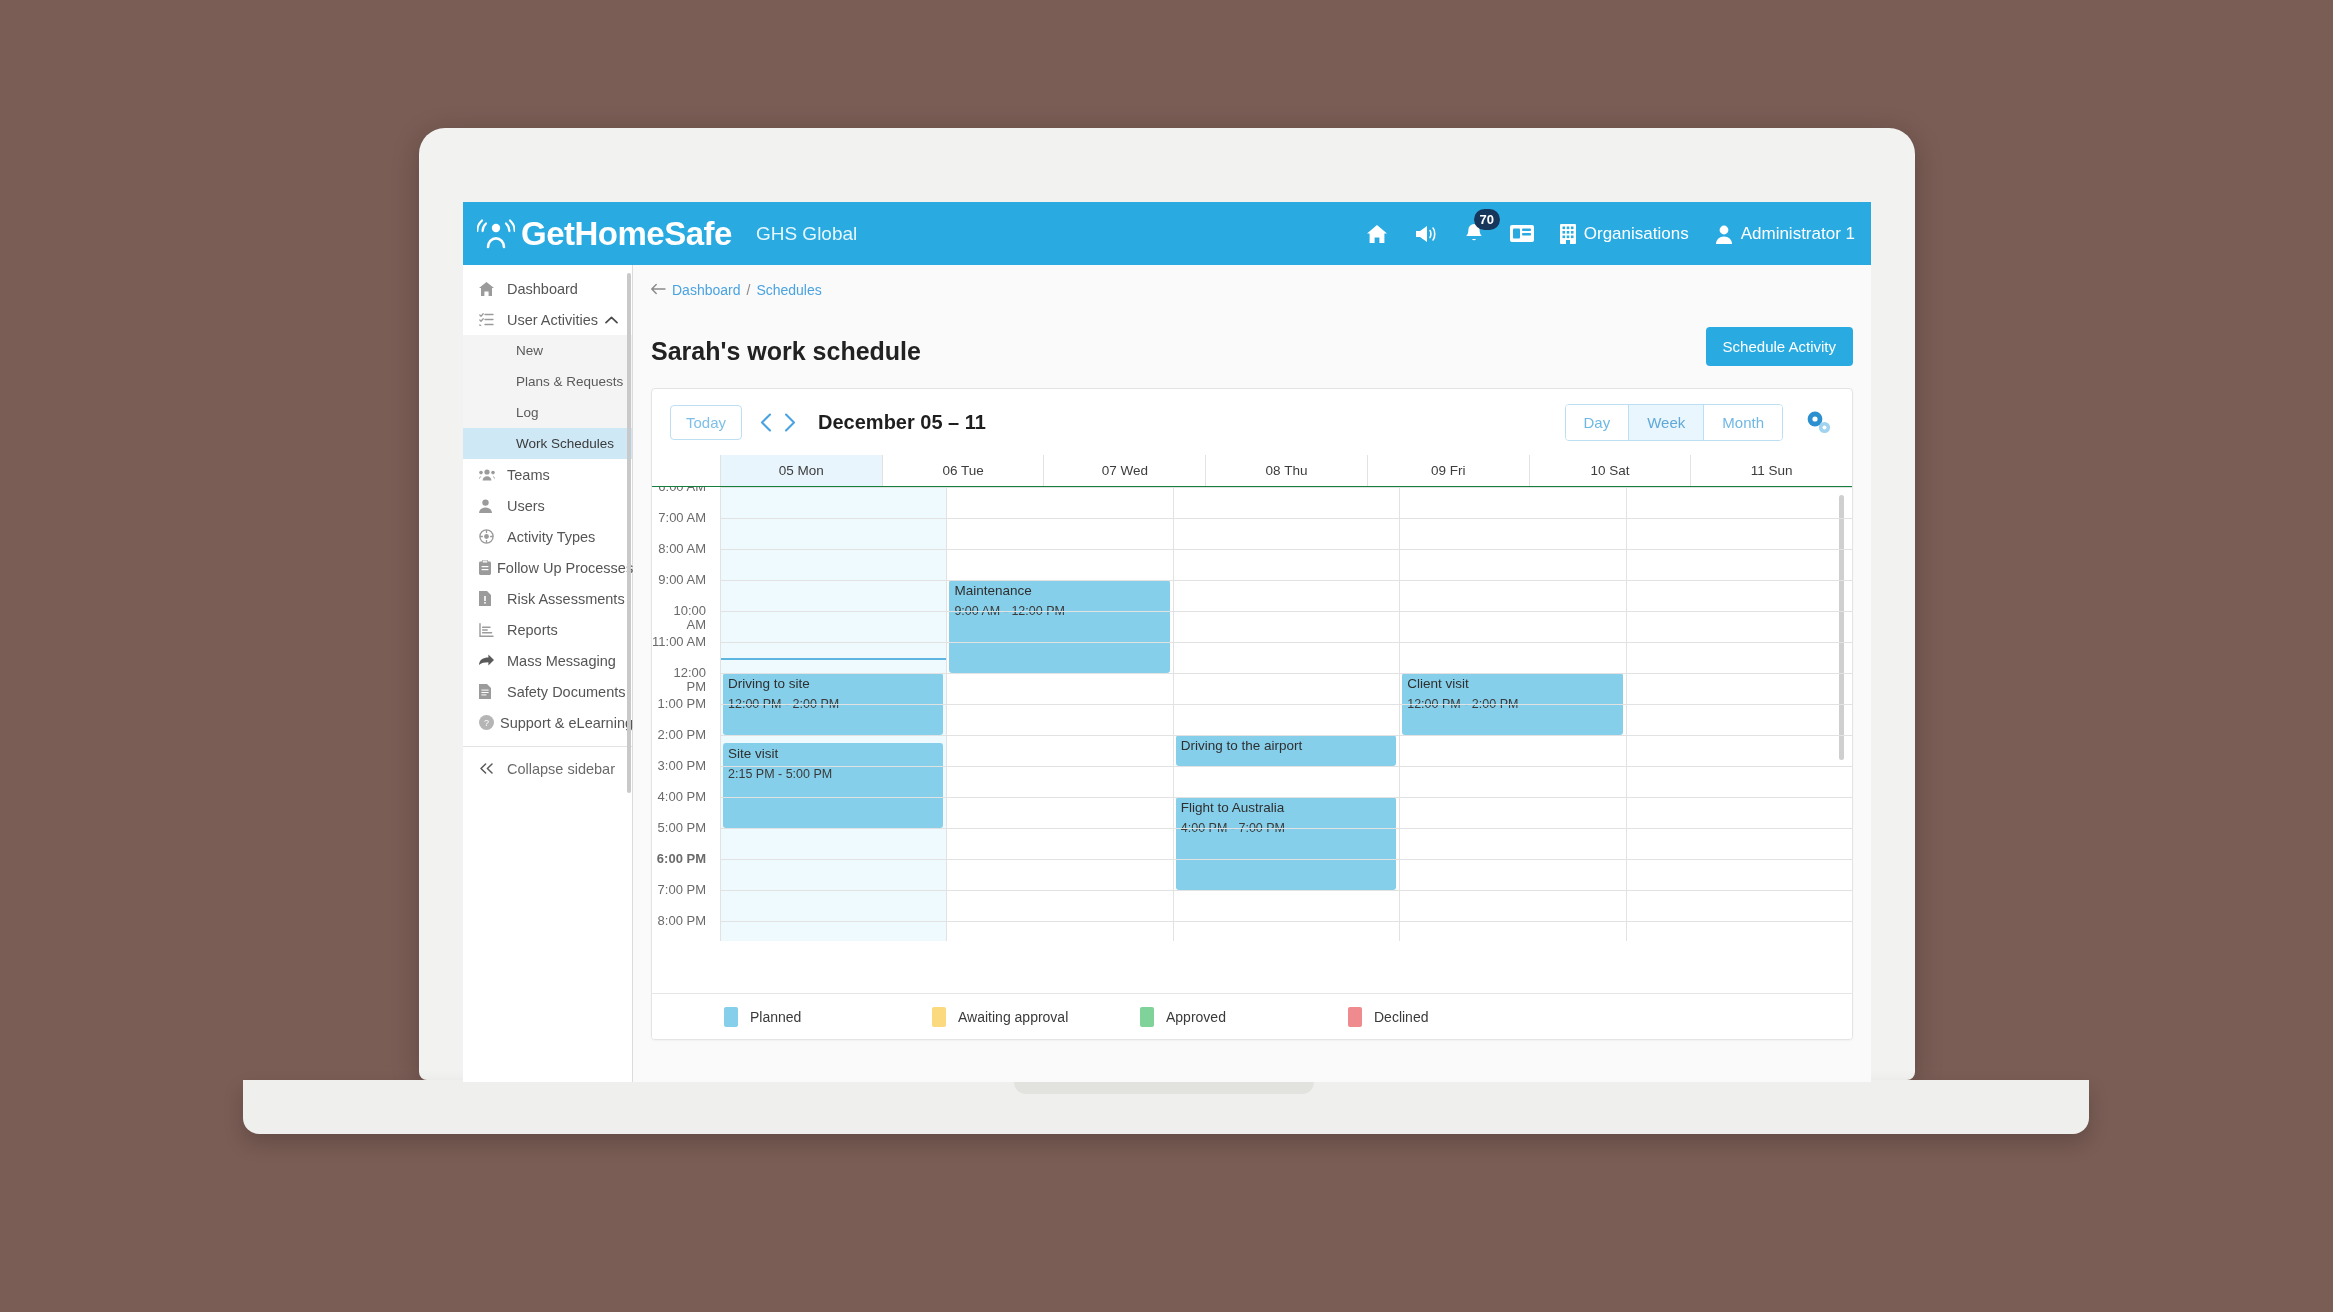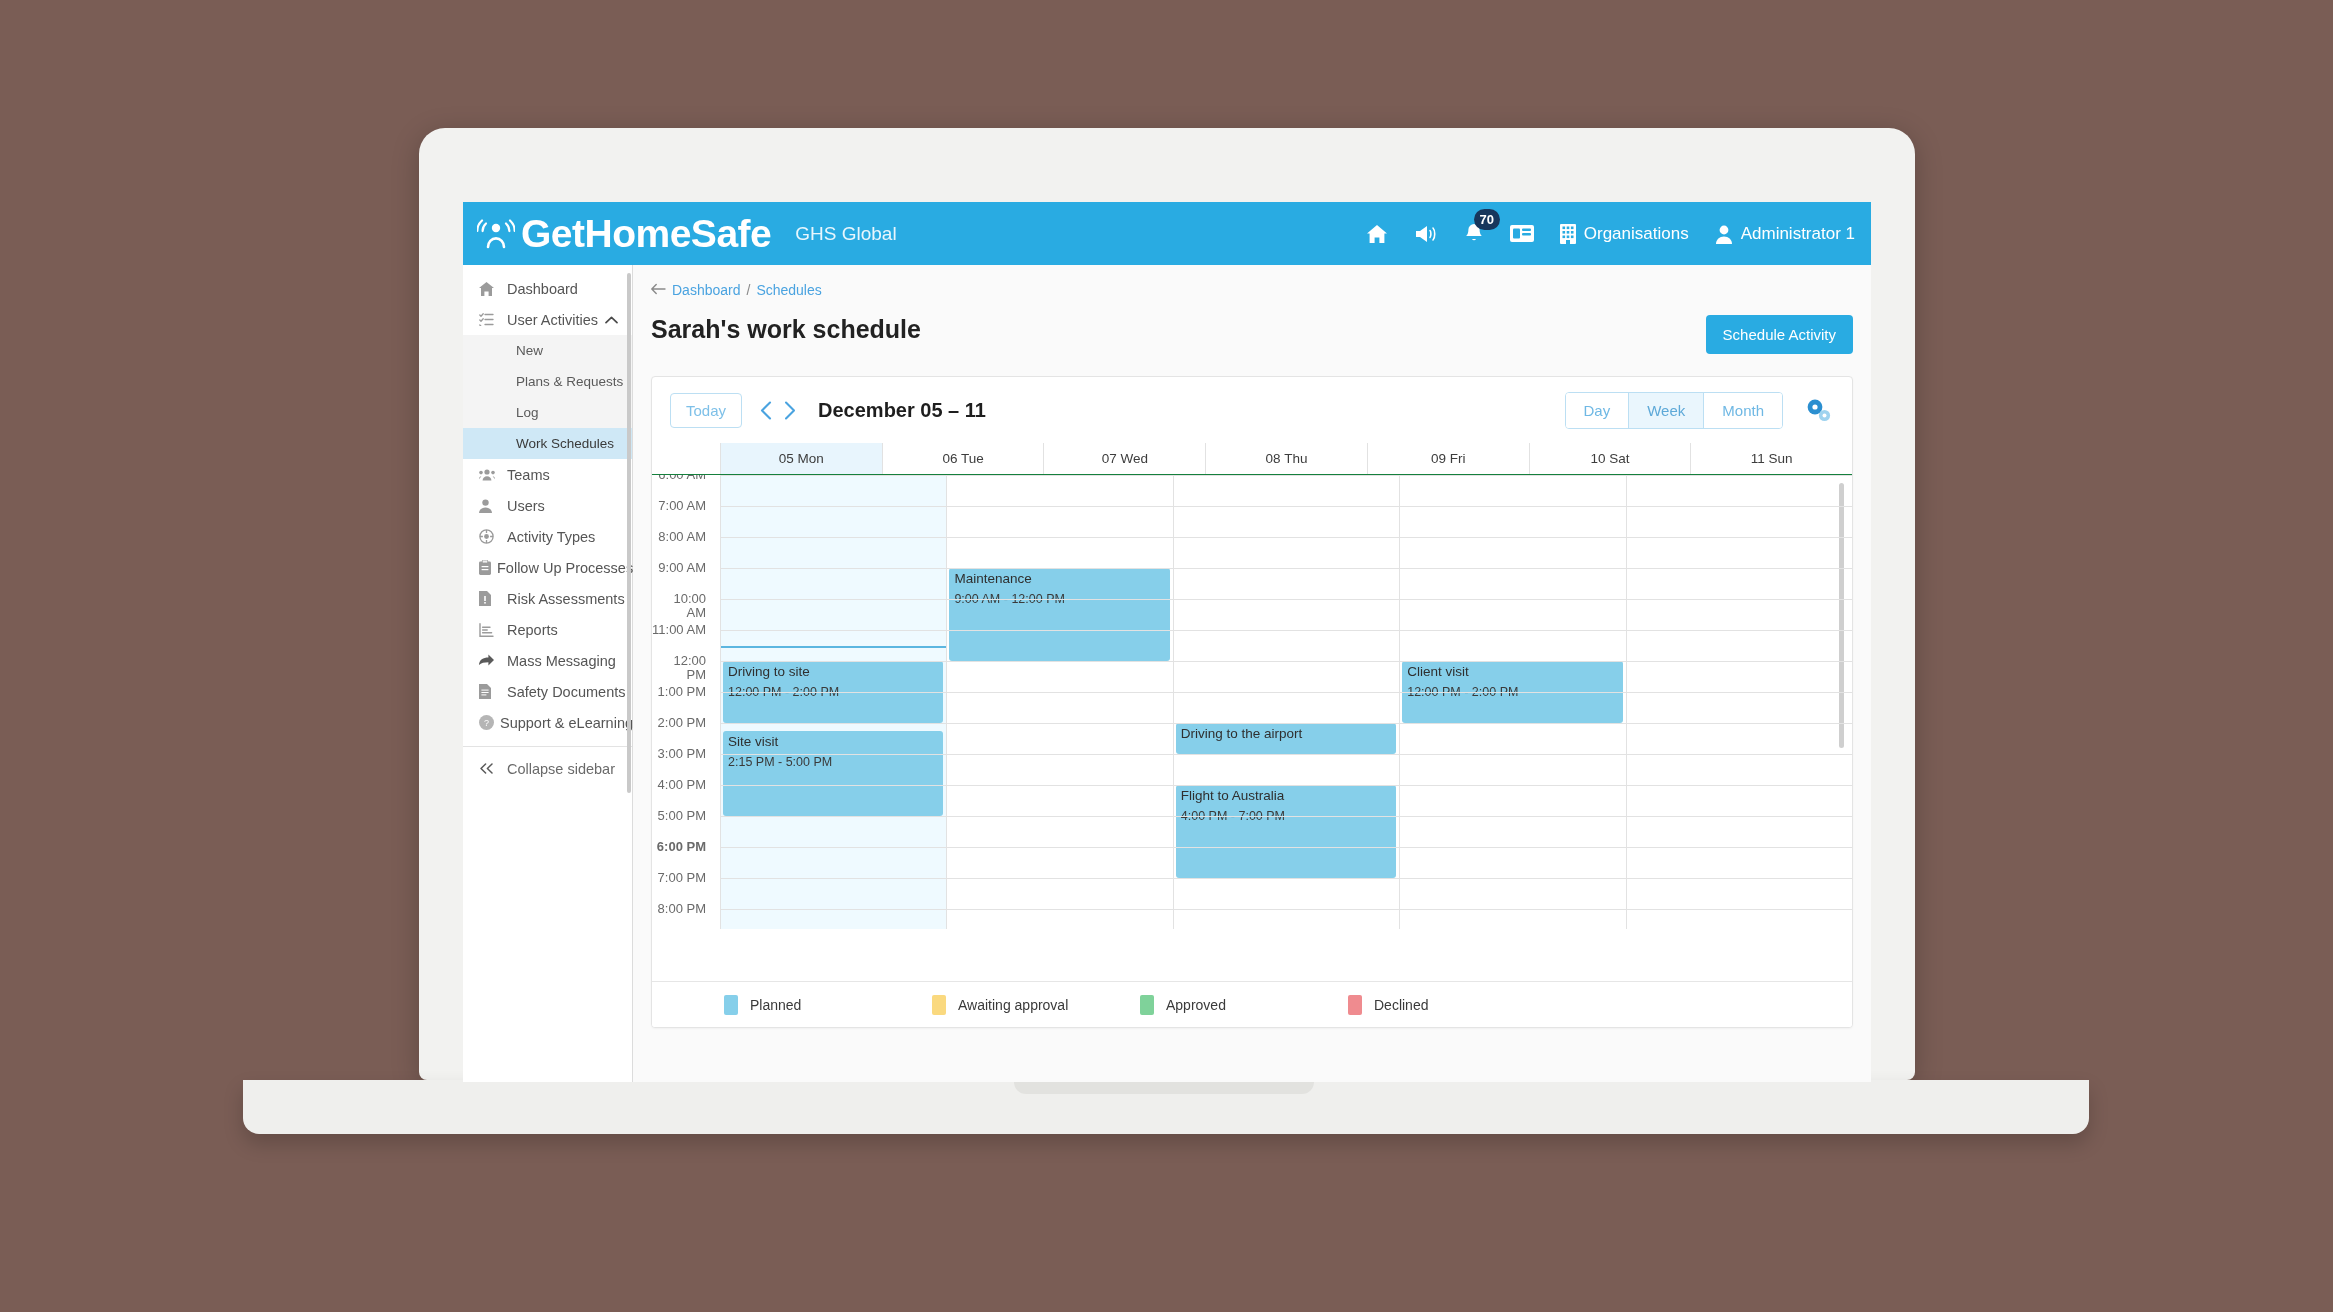--- a/index.html
+++ b/index.html
@@ -41,21 +41,21 @@
 
   
   .topbar {
     position: absolute; left: 0; top: 0; width: 1408px; height: 63px;
     background: #29abe2;
     display: flex; align-items: center;
   }
   .brand { display: flex; align-items: center; margin-left: 14px; }
   .brand-logo { width: 38px; height: 34px; margin-right: 6px; }
   .brand-name {
-    color: #fff; font-size: 39px; font-weight: bold; letter-spacing: -0.5px;
+    color: #fff; font-size: 33px; font-weight: bold; letter-spacing: -0.5px;
     line-height: 1;
   }
   .org-name { color: #e8f6fd; font-size: 19px; margin-left: 24px; }
   .topbar-right {
     margin-left: auto; display: flex; align-items: center;
     gap: 26px; margin-right: 16px; color: #fff;
   }
   .tb-icon { position: relative; display: flex; align-items: center; cursor: pointer; }
   .tb-icon svg { display: block; }
   .badge {
@@ -90,21 +90,21 @@
     position: absolute; right: 1px; top: 8px; width: 4px; height: 520px;
     background: #c9c9c9; border-radius: 2px;
   }
 
   
   .main { flex: 1; background: #fafafa; padding: 16px 18px 0 18px; position: relative; }
   .breadcrumb { display: flex; align-items: center; font-size: 14px; color: #4aa3e0; gap: 6px; }
   .breadcrumb .arrow { color: #8a8a8a; font-size: 16px; }
   .breadcrumb .sep { color: #8a8a8a; }
   .breadcrumb a { color: #4aa3e0; text-decoration: none; cursor: pointer; }
-  .title-row { display: flex; align-items: flex-start; margin-top: 16px; }
+  .title-row { display: flex; align-items: flex-end; margin-top: 28px; }
   .page-title { font-size: 25px; font-weight: bold; color: #222; }
   .primary-btn {
     margin-left: auto; background: #29abe2; color: #fff; border: none;
     border-radius: 4px; font-size: 15px; padding: 11px 17px; cursor: pointer;
     font-family: "Liberation Sans", sans-serif;
   }
 
   
   .card {
     margin-top: 22px; background: #fff; border: 1px solid #e4e4e4;

